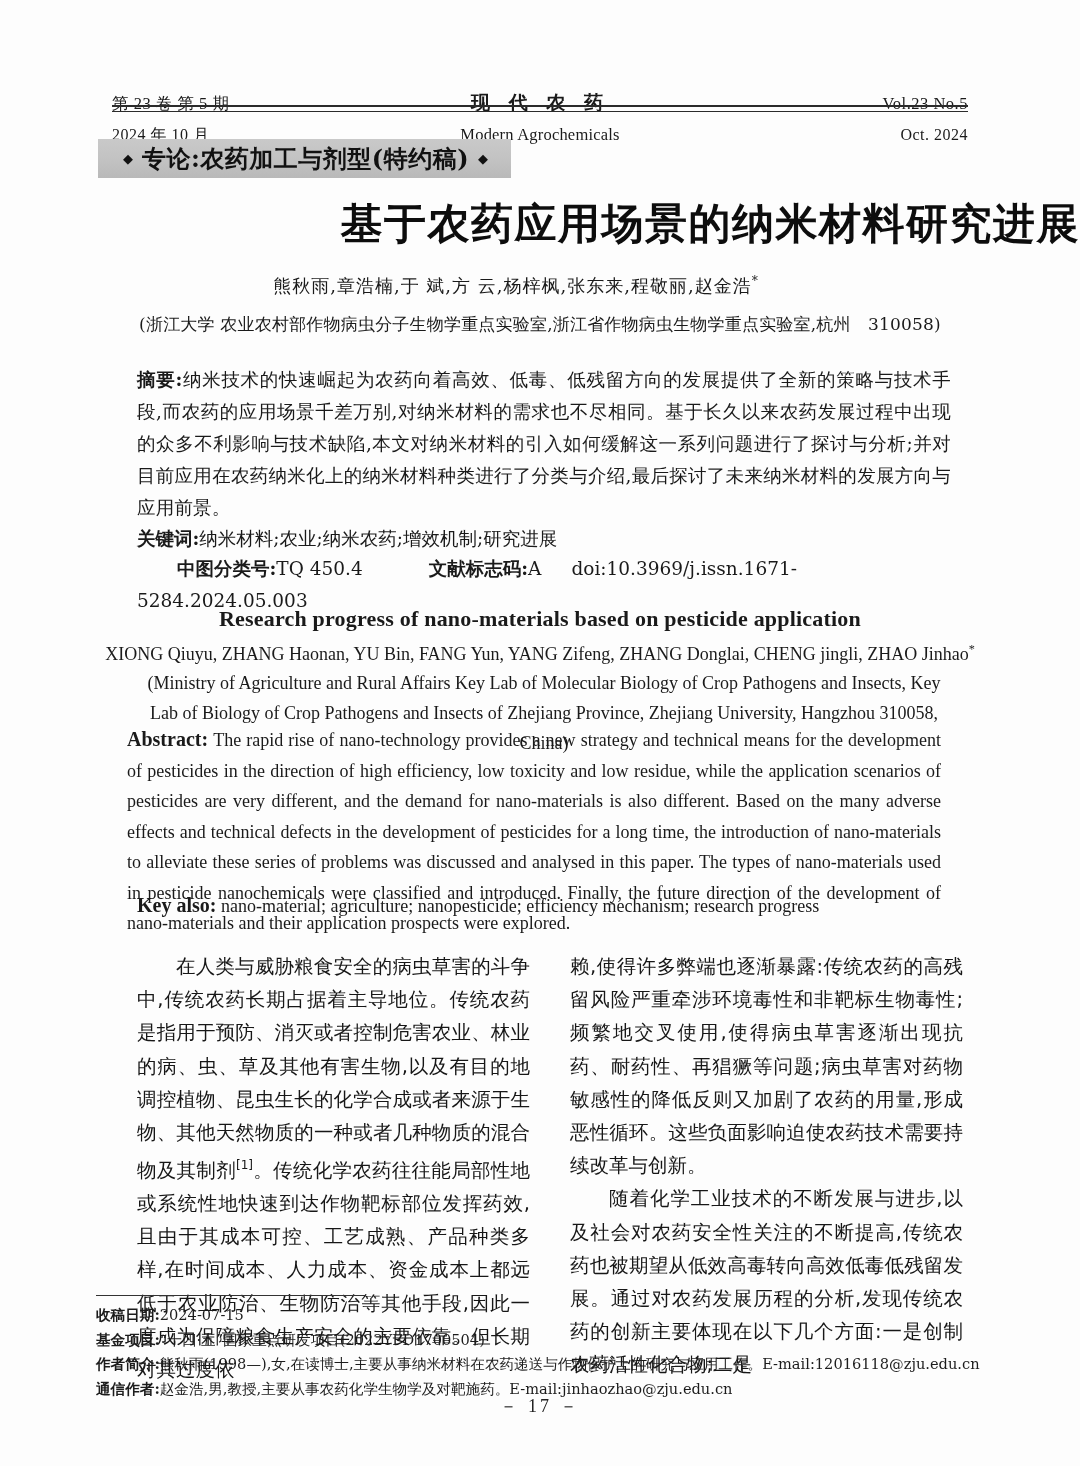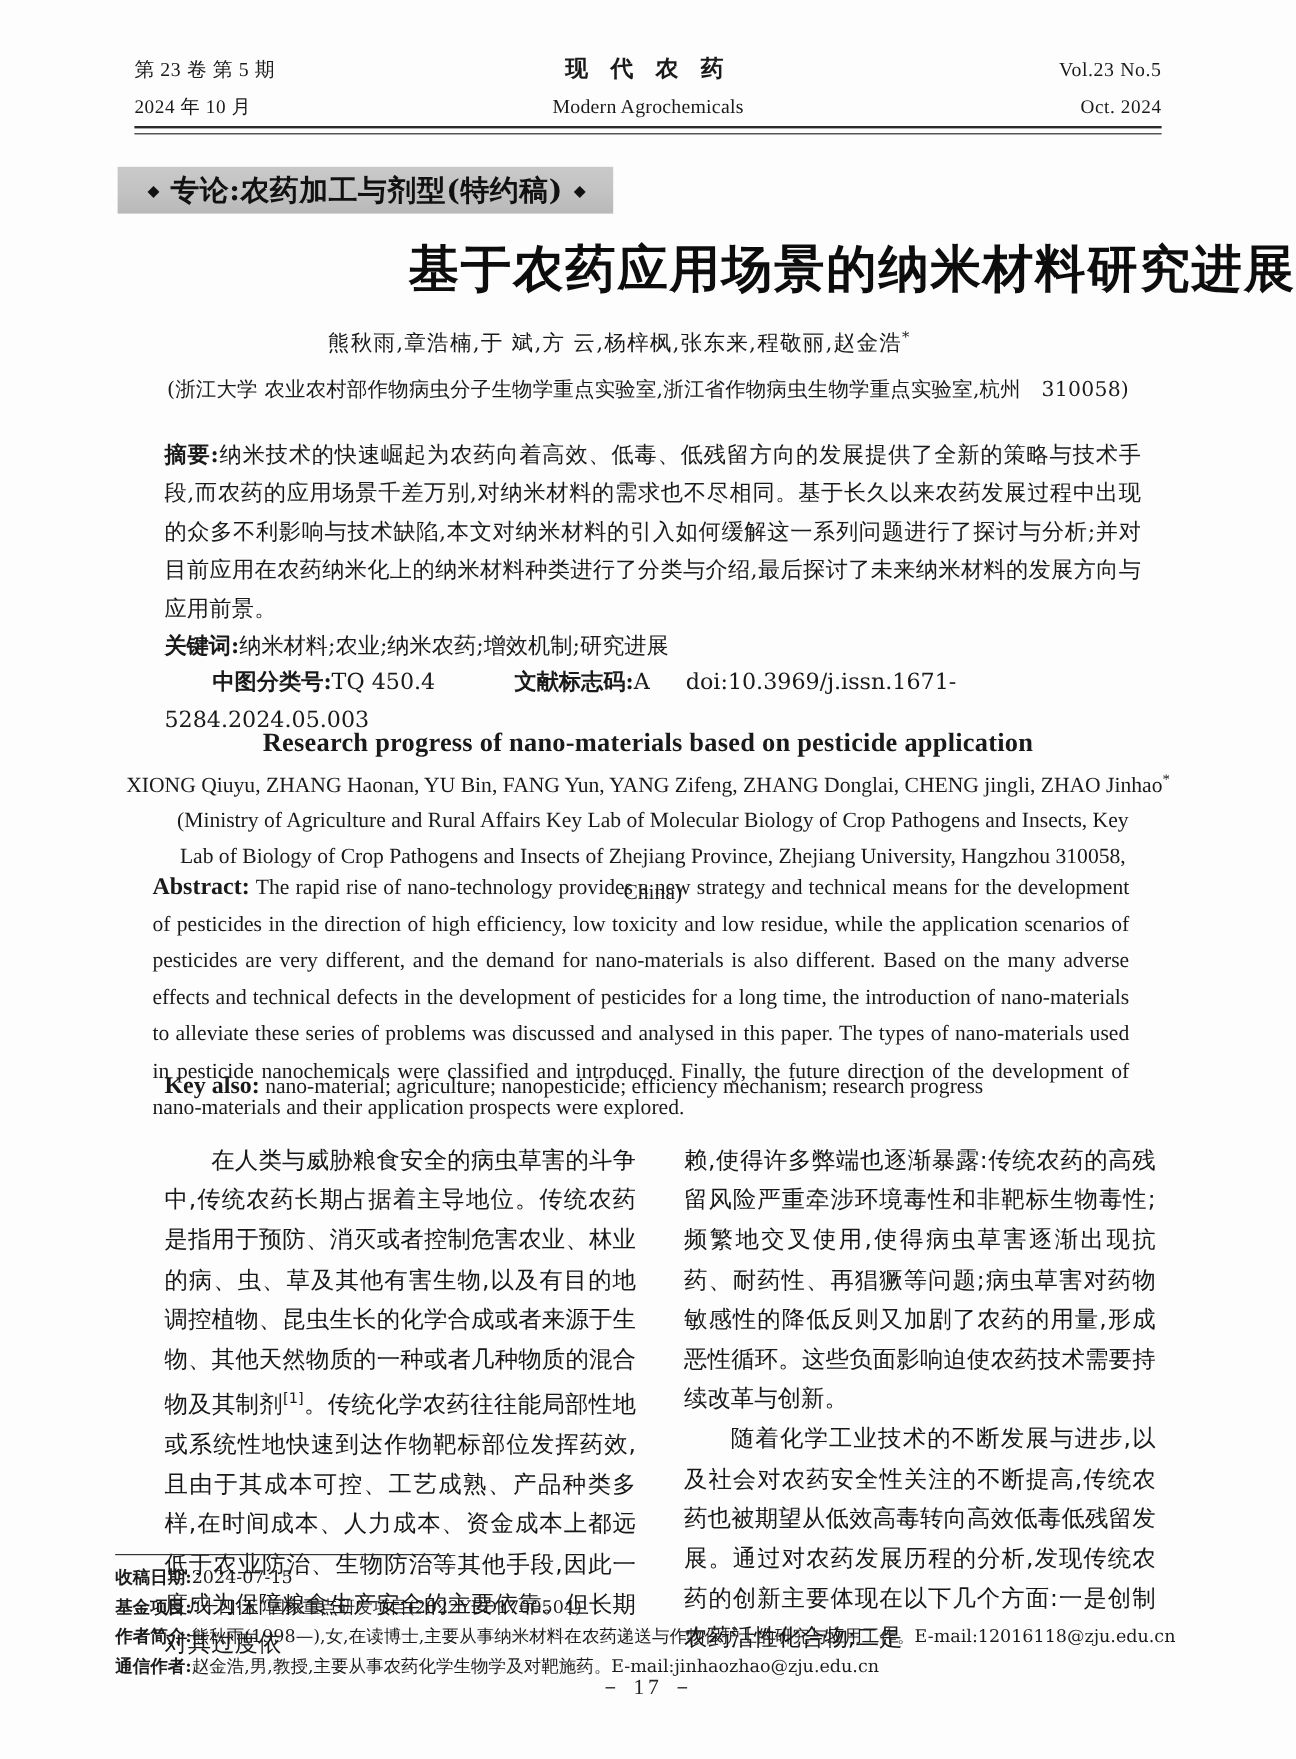--- a/index.html
+++ b/index.html
@@ -47,20 +47,21 @@
   .rh-center {
     flex: 1;
     text-align: center;
     white-space: nowrap;
   }
   .rh-center.cn {
     font-size: 19px;
     font-weight: bold;
     letter-spacing: 6px;
     font-family: "DejaVu Serif", "Liberation Serif", serif;
+    margin-top: 46px;
   }
   .rh-center.en {
     font-size: 16.5px;
     letter-spacing: 0.2px;
   }
   .rh-left.l2, .rh-right.r2 { font-size: 16px; }
   .double-rule {
     position: absolute;
     left: 112px;
     top: 105px;

